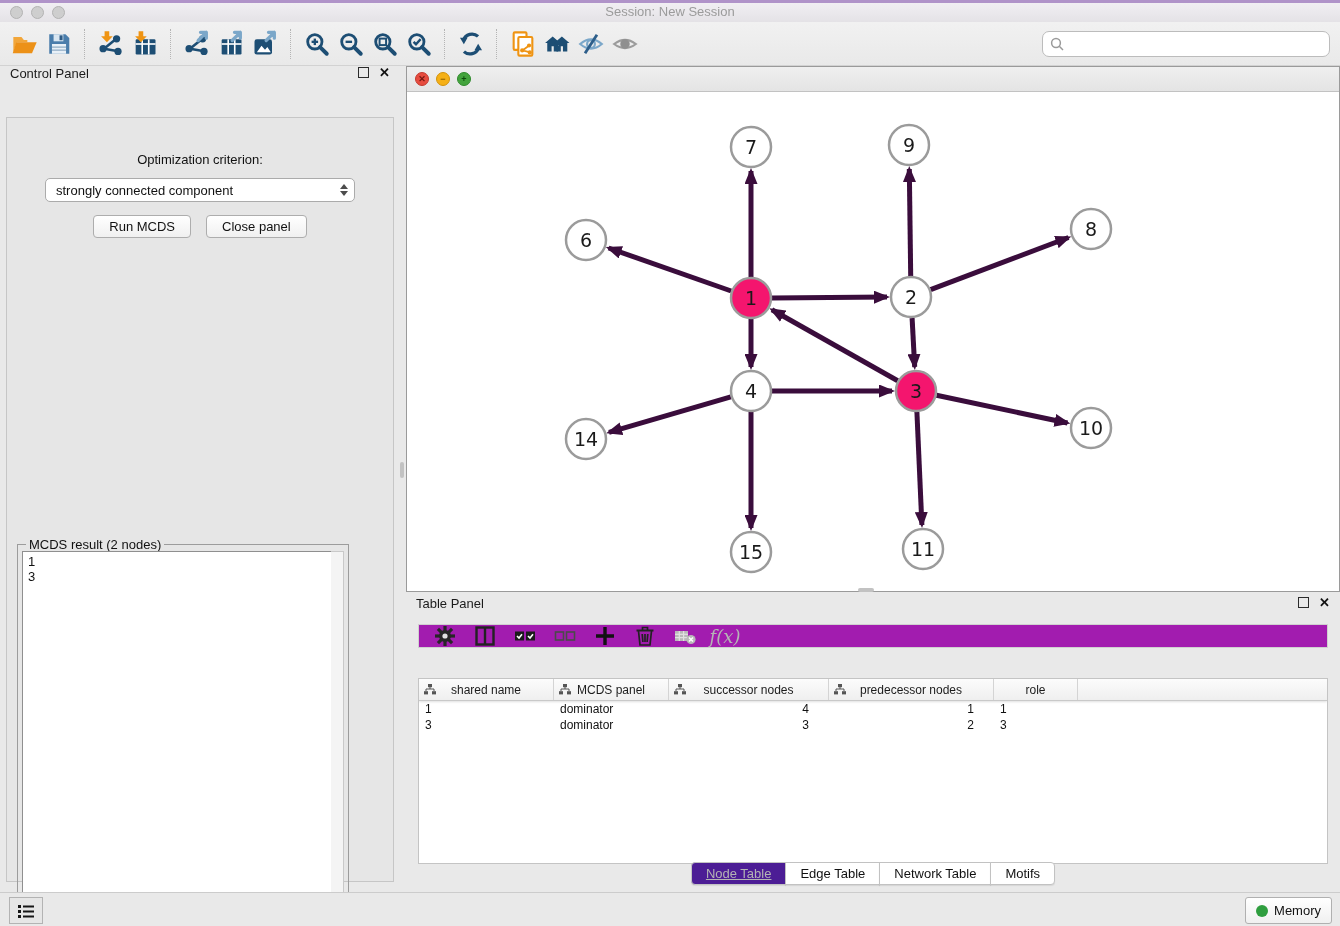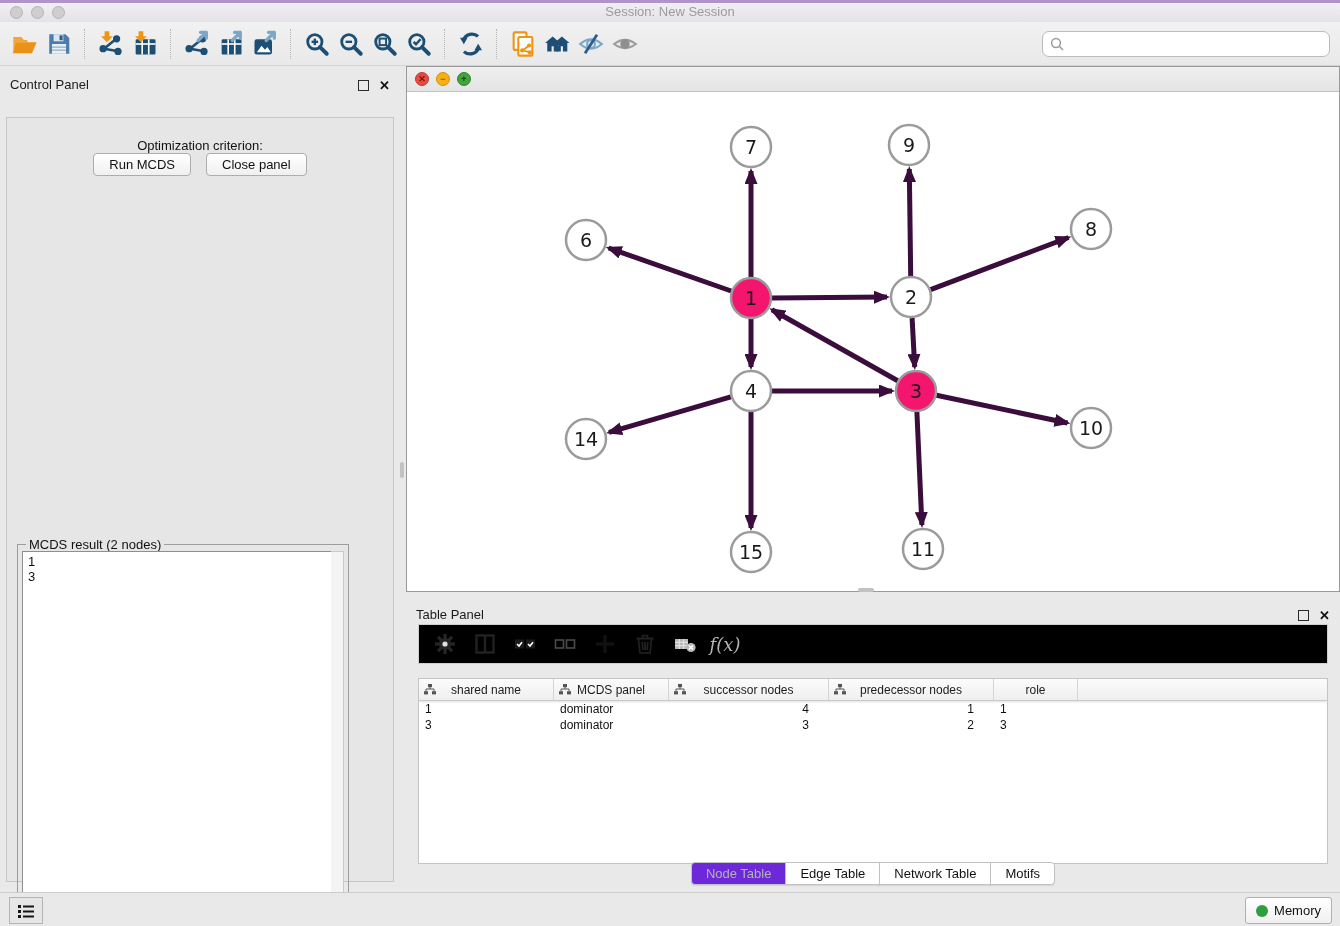--- a/index.html
+++ b/index.html
@@ -20,41 +20,41 @@
     display:flex;align-items:center;padding-left:8px;box-sizing:border-box;}
   .tb-icon{width:34px;height:34px;display:flex;align-items:center;justify-content:center;cursor:default;}
   .tb-icon svg{display:block;}
   .tb-sep{width:1px;height:30px;border-left:1px dotted #b4b4b4;margin:0 8px;}
   #search-wrap{margin-left:auto;margin-right:10px;position:relative;}
   #search-input{width:288px;height:26px;border:1px solid #bcbcbc;border-radius:7px;
     background:#fff;padding:0 8px 0 28px;font-size:13px;color:#333;box-sizing:border-box;outline:none;}
   #search-glass{position:absolute;left:8px;top:6px;}
   
   #control-panel{position:absolute;left:0;top:66px;width:400px;height:824px;background:#e9e9e9;}
-  .panel-head{height:26px;display:flex;align-items:flex-end;padding:0 10px;gap:41px;}
+  .panel-head{height:26px;display:flex;align-items:flex-start;padding:0 10px;gap:41px;}
   .panel-title{font-size:13px;color:#1b1b1b;}
   .panel-btns{margin-left:auto;display:flex;align-items:center;gap:10px;}
   .float-btn{width:9px;height:9px;border:1.6px solid #2b2b2b;display:inline-block;}
   .close-btn{font-size:13px;font-weight:bold;color:#111;line-height:1;}
   .seg-tabs{display:flex;justify-content:center;position:relative;z-index:2;}
   .seg-tab{font-size:13px;padding:4px 13px;background:#fff;border:1px solid #c2c2c2;
     margin-left:-1px;color:#111;box-shadow:0 1px 1px rgba(0,0,0,.08);}
   .seg-tab:first-child{border-radius:4px 0 0 4px;margin-left:0;}
   .seg-tab:last-child{border-radius:0 4px 4px 0;}
   .seg-tab.disabled-active{background:#e6e6e6;color:#c4c4c4;border-color:#cfcfcf;border-radius:4px;}
   #cp-content{position:absolute;left:6px;right:6px;top:51px;bottom:8px;
     background:#e6e6e6;border:1px solid #c6c6c6;}
-  #opt-label{margin-top:20px;text-align:center;font-size:13px;color:#111;}
+  #opt-label{margin-top:34px;text-align:center;font-size:13px;color:#111;}
   #opt-select{width:310px;height:24px;margin:11px auto 0 auto;background:#fff;
     border:1px solid #ababab;border-radius:5px;display:flex;align-items:center;
     padding:0 6px 0 10px;font-size:13px;color:#111;box-sizing:border-box;}
   #opt-select .stepper{margin-left:auto;display:flex;flex-direction:column;gap:2px;}
   .tri-up{width:0;height:0;border-left:4px solid transparent;border-right:4px solid transparent;border-bottom:5px solid #4c4c4c;}
   .tri-dn{width:0;height:0;border-left:4px solid transparent;border-right:4px solid transparent;border-top:5px solid #4c4c4c;}
-  #cp-buttons{display:flex;justify-content:center;gap:15px;}
+  #cp-buttons{display:flex;justify-content:center;gap:15px;margin-top:13px;}
   .cp-btn{font-size:13px;padding:3px 15px;background:linear-gradient(#fff,#f0f0f0);
     border:1px solid #adadad;border-radius:4px;color:#111;}
   #result-box{position:absolute;left:10px;width:332px;top:426px;height:382px;
     border:1px solid #9c9c9c;box-sizing:border-box;}
   #result-legend{position:absolute;top:-8px;left:8px;background:#e6e6e6;padding:0 3px;
     font-size:13px;color:#111;}
   #result-text{position:absolute;left:4px;right:16px;top:6px;bottom:4px;background:#fff;
     border:1px solid #8f8f8f;font-size:13px;color:#111;white-space:pre;padding:2px 5px;
     font-family:"Liberation Sans",sans-serif;overflow:hidden;}
   #result-scroll{position:absolute;right:4px;top:6px;bottom:4px;width:12px;background:#f4f4f4;
@@ -67,38 +67,38 @@
   .traffic{display:flex;gap:7px;margin-left:8px;}
   .tl{width:14px;height:14px;border-radius:50%;display:flex;align-items:center;justify-content:center;
      font-size:9px;font-weight:bold;line-height:1;box-sizing:border-box;}
   .tl.red{background:#e74c3f;border:1px solid #c33a30;color:#731712;}
   .tl.yellow{background:#f5b016;border:1px solid #d3920a;color:#8a5d00;}
   .tl.green{background:#43a33c;border:1px solid #2f8a2c;color:#0d4d0c;}
   #nw-title{position:absolute;left:0;right:0;text-align:center;font-size:13px;color:#222;}
   #graph{position:absolute;left:0;top:24px;right:0;bottom:0;}
   
   #table-panel{position:absolute;left:406px;top:596px;width:934px;height:292px;background:#e9e9e9;}
-  #tp-toolbar{position:absolute;left:12px;right:12px;top:28px;height:40px;background:#000000;
+  #tp-toolbar{position:absolute;left:12px;right:12px;top:28px;height:24px;background:#a21caf;
     border:1px solid #d0d0d0;display:flex;align-items:center;padding-left:12px;gap:12px;box-sizing:border-box;}
   .tp-icon{width:28px;height:28px;display:flex;align-items:center;justify-content:center;}
   .fx-label{font-family:"DejaVu Serif",serif;font-style:italic;font-size:18px;color:#b5b5b5;}
   #tp-table{position:absolute;left:12px;right:12px;top:76px;height:186px;background:#fff;
     border:1px solid #c4c4c4;box-sizing:border-box;overflow:hidden;margin-top:6px;}
   #tp-header{display:flex;height:21px;background:linear-gradient(#fcfcfc,#efefef);
     border-bottom:1px solid #c9c9c9;box-shadow:0 1px 2px rgba(0,0,0,.12);}
   .th{display:flex;align-items:center;justify-content:center;position:relative;
     font-size:12px;color:#1c1c1c;border-right:1px solid #d4d4d4;box-sizing:border-box;}
   .th .hicon{position:absolute;left:5px;top:5px;}
   .tr{display:flex;height:16px;align-items:center;}
   .td{font-size:12px;color:#111;box-sizing:border-box;overflow:hidden;white-space:nowrap;}
   .td.left{padding-left:6px;text-align:left;}
   .td.right{padding-right:20px;text-align:right;}
   #tp-tabs{position:absolute;left:0;right:0;top:266px;display:flex;justify-content:center;}
   #tp-tabs .seg-tab{padding:3px 14px;}
-  #tp-tabs .seg-tab.disabled-active{background:#6d28d9;color:#b4b4b4;border-color:#c3c3c3;border-radius:4px 0 0 4px;}
+  #tp-tabs .seg-tab.disabled-active{background:#4c1d95;color:#b4b4b4;border-color:#c3c3c3;border-radius:4px 0 0 4px;text-decoration:underline;}
   
   #status-bar{position:absolute;left:0;top:892px;width:1340px;height:34px;background:#e9e9e9;
     border-top:1px solid #cccccc;}
   #list-button{position:absolute;left:9px;top:4px;width:32px;height:25px;background:#e6e6e6;
     border:1px solid #b3b3b3;display:flex;align-items:center;justify-content:center;}
   #memory-button{position:absolute;right:8px;top:4px;height:25px;background:linear-gradient(#fff,#f0f0f0);
     border:1px solid #b0b0b0;border-radius:3px;display:flex;align-items:center;gap:6px;
     padding:0 10px;font-size:13px;color:#111;}
   #memory-dot{width:12px;height:12px;border-radius:50%;}
   .grip-v{position:absolute;left:400px;top:462px;width:4px;height:16px;background:#c2c2c2;border-radius:2px;}
@@ -283,20 +283,27 @@
 <div id="control-panel">
   <div class="panel-head">
     <span class="panel-title">Control Panel</span>
     <span class="panel-btns">
       <span class="float-btn"></span>
       <span class="close-btn">✕</span>
     </span>
   </div>
   <div id="cp-content">
     <div id="opt-label">Optimization criterion:</div>
+    <div id="opt-select">
+      <span>strongly connected component</span>
+      <span class="stepper">
+          <span class="tri-up"></span>
+          <span class="tri-dn"></span>
+        </span>
+    </div>
     <div id="cp-buttons">
       <button class="cp-btn">Run MCDS</button>
       <button class="cp-btn">Close panel</button>
     </div>
     <div id="result-box">
       <span id="result-legend">MCDS result (2 nodes)</span>
       <div id="result-text">1
 3</div>
       <div id="result-scroll"></div>
     </div>

